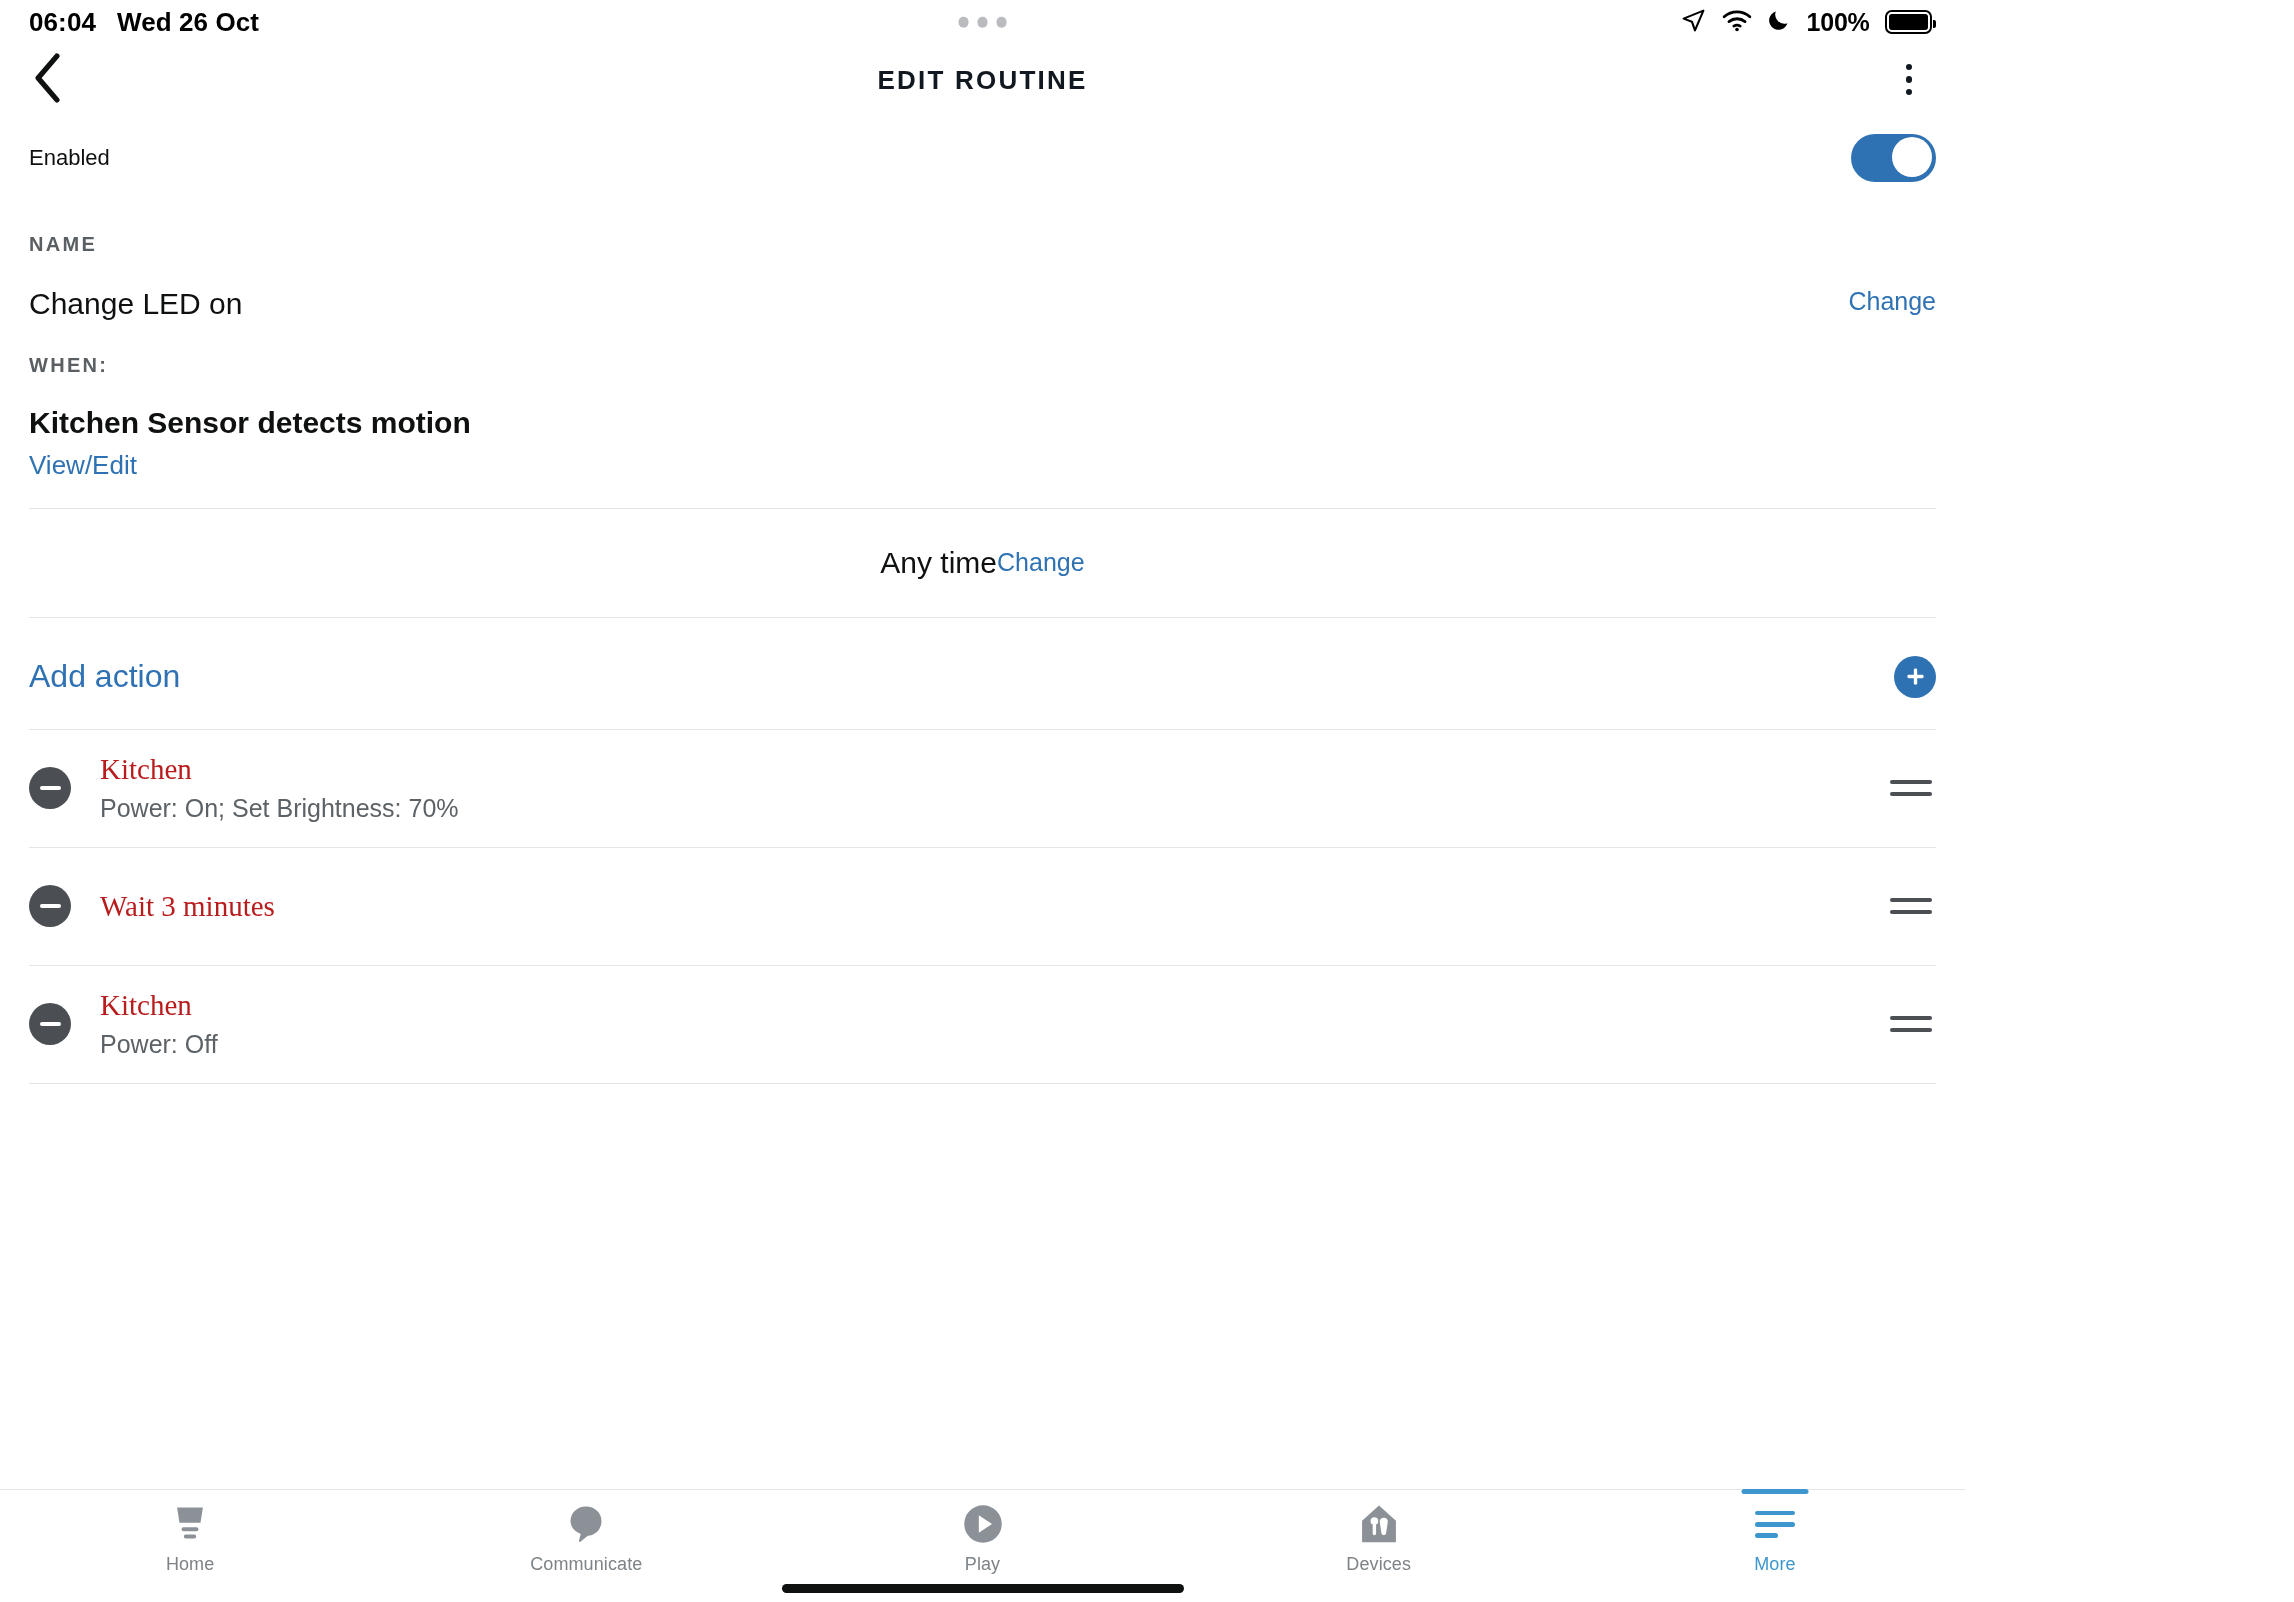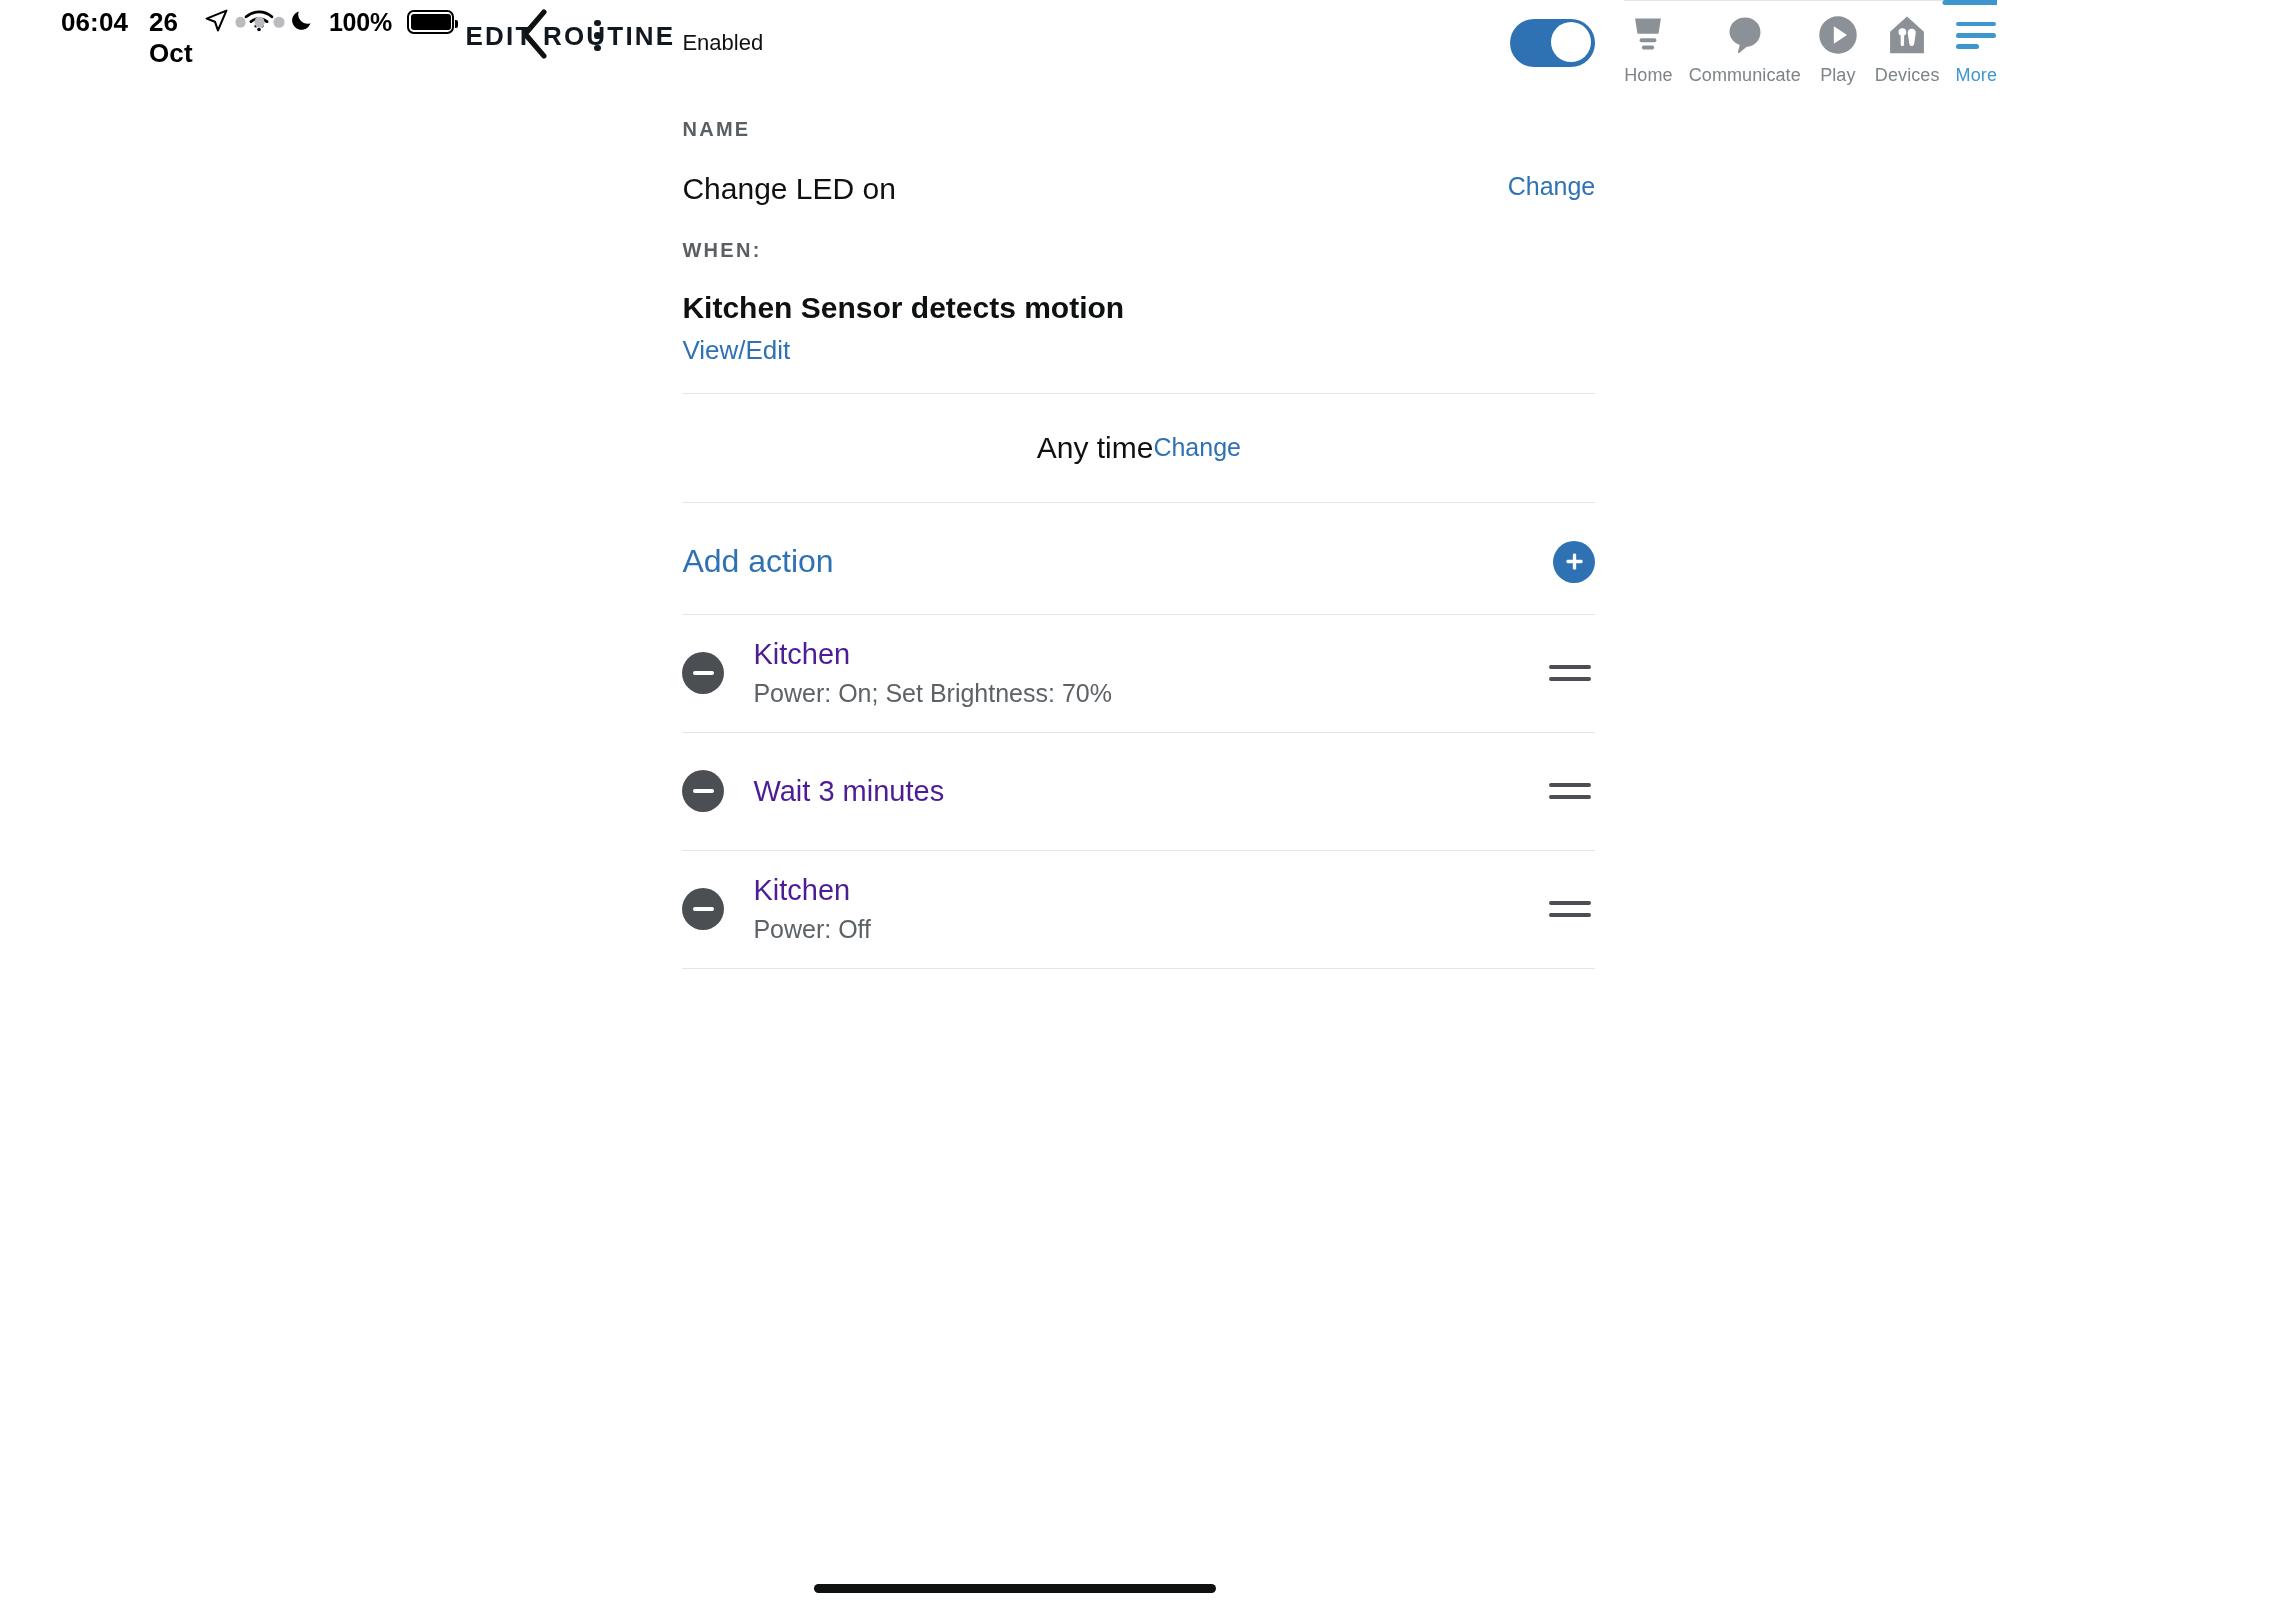--- a/index.html
+++ b/index.html
@@ -12,21 +12,21 @@
     -webkit-font-smoothing: antialiased;
   }
 
   .screen {
     position: relative;
     width: 1965px;
     height: 1602px;
     background: #ffffff;
     overflow: hidden;
     display: flex;
-    margin-left: 32px;
+    flex-direction: column;
   }
 
   
   .status-bar {
     height: 44px;
     flex: 0 0 44px;
     display: flex;
     align-items: center;
     padding: 0 33px 0 29px;
     position: relative;
@@ -288,22 +288,23 @@
   .minus-btn i {
     display: block;
     width: 21px;
     height: 3.8px;
     border-radius: 1.9px;
     background: #ffffff;
   }
   .action-text { flex: 1 1 auto; }
   .action-title {
     font-size: 29px;
-    color: #4c1d95;
+    color: #b91c1c;
     line-height: 1.18;
+    font-family: Liberation Serif, serif;
   }
   .action-sub {
     font-size: 25px;
     color: #5c6266;
     margin-top: 7.7px;
     line-height: 1.18;
   }
   .drag-handle {
     width: 42px;
     display: flex;

